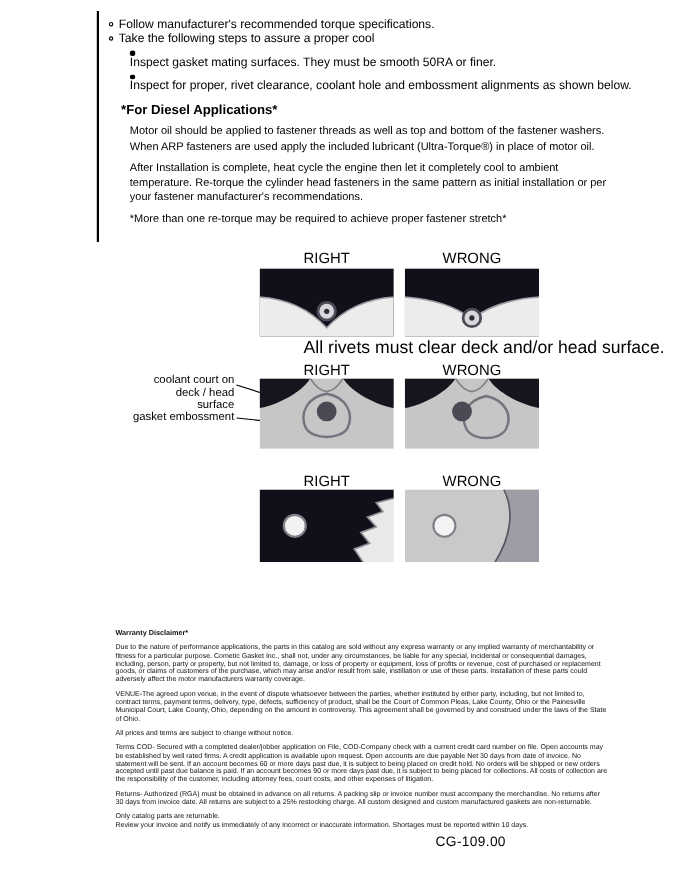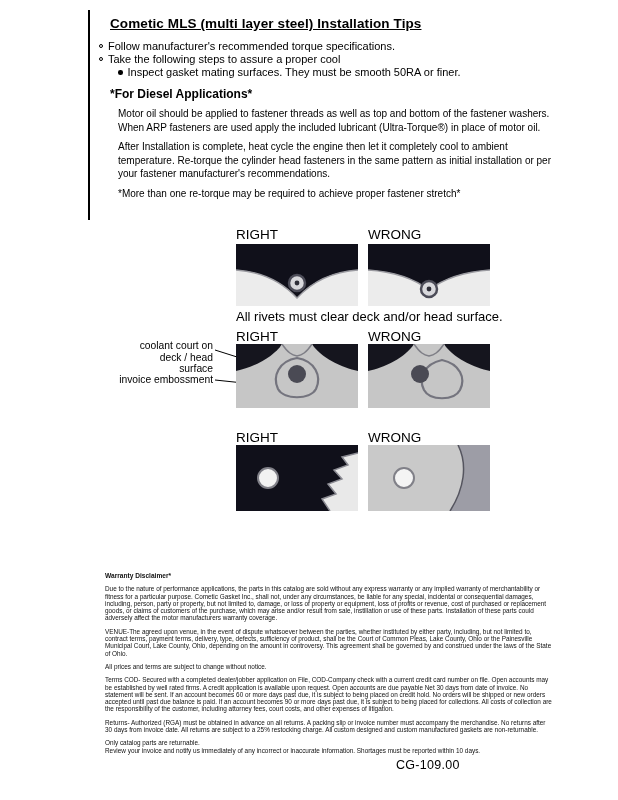--- a/index.html
+++ b/index.html
@@ -7,58 +7,61 @@
   body { font-family:"Liberation Sans", sans-serif; color:#000; }
   .page { position:relative; width:618px; height:800px; background:#fff; overflow:hidden; }
 
   .left-rule { position:absolute; left:88px; top:10px; width:2px; height:210px; background:#000; }
 
   .intro { position:absolute; left:99px; top:16px; width:478px; }
   .title { font-size:13.5px; font-weight:bold; text-decoration:underline; margin:0 0 9px 11px; letter-spacing:.1px; }
   .bullet { display:flex; font-size:11px; line-height:13px; }
   .marker-open { flex:0 0 auto; width:4px; height:4px; border:1px solid #000; border-radius:50%; margin:4px 5px 0 0; }
   .marker-filled { flex:0 0 auto; width:4.5px; height:4.5px; background:#000; border-radius:50%; margin:4px 5px 0 0; }
-  .sub { margin-left:19px; }
+  .sub { margin-left:19px;flex-direction:column; }
   .diesel-heading { font-size:12px; font-weight:bold; margin:8px 0 4px 11px; line-height:14px; }
   .para { font-size:10px; line-height:13.5px; margin:6px 0 0 19px; width:442px; }
 
-  .diag-label { position:absolute; width:122px; font-size:13.5px; line-height:15px; }
+  .diag-label { position:absolute; width:122px; text-align:center; font-size:13.5px; line-height:15px; }
   .diag-img { position:absolute; width:122px; }
   .diag-img svg { display:block; width:122px; }
-  .diag-caption { position:absolute; font-size:13px; line-height:13px; }
+  .diag-caption { position:absolute; font-size:16px; line-height:13px;margin-left:40px; }
   .callout { position:absolute; font-size:10.3px; line-height:11.5px; text-align:right; }
   .callout-lines { position:absolute; }
 
   .legal { position:absolute; left:105px; top:572px; width:448px; font-size:6.4px; line-height:7.3px; color:#111; }
   .legal .lh { font-weight:bold; margin-bottom:6px; font-size:6.6px; }
   .legal p { margin-bottom:6px; }
   .legal .tight { margin-bottom:0; }
   .code { position:absolute; left:396px; top:758px; font-size:12.5px; letter-spacing:.3px; }
 </style>
 </head>
 <body>
 
 <div class="page">
 
   <div class="left-rule"></div>
 
   <div class="intro">
-    <div class="title">Cometic MLS (multi layer steel) Installation Tips</div>
 
     <div class="bullet">
       <span class="marker-open"></span>
       <span>Follow manufacturer's recommended torque specifications.</span>
     </div>
     <div class="bullet">
       <span class="marker-open"></span>
       <span>Take the following steps to assure a proper cool</span>
     </div>
     <div class="bullet sub">
       <span class="marker-filled"></span>
       <span>Inspect gasket mating surfaces.  They must be smooth 50RA or finer.</span>
+    </div>
+    <div class="bullet sub">
+      <span class="marker-filled"></span>
+      <span>Inspect for proper, rivet clearance, coolant hole and embossment alignments as shown below.</span>
     </div>
 
     <div class="diesel-heading">*For Diesel Applications*</div>
     <p class="para">Motor oil should be applied to fastener threads as well as top and bottom of the fastener washers. When ARP fasteners are used apply the included lubricant (Ultra-Torque®) in place of motor oil.</p>
     <p class="para">After Installation is complete, heat cycle the engine then let it completely cool to ambient temperature. Re-torque the cylinder head fasteners in the same pattern as initial installation or per your fastener manufacturer's recommendations.</p>
     <p class="para">*More than one re-torque may be required to achieve proper fastener stretch*</p>
   </div>
 
   <div class="diag-label" style="left:236px; top:227px;">RIGHT</div>
   <div class="diag-label" style="left:368px; top:227px;">WRONG</div>
@@ -83,21 +86,21 @@
   </div>
   <div class="diag-caption" style="left:236px; top:310px;">All rivets must clear deck and/or head surface.</div>
 
   <div class="diag-label" style="left:236px; top:329px;">RIGHT</div>
   <div class="diag-label" style="left:368px; top:329px;">WRONG</div>
 
   <div class="callout" style="left:128px; top:340px; width:85px;">
     <span>coolant court on</span><br>
     <span>deck / head surface</span>
   </div>
-  <div class="callout" style="left:118px; top:374px; width:95px;">invoice embossment</div>
+  <div class="callout" style="left:118px; top:374px; width:95px;">gasket embossment</div>
 
   <svg class="callout-lines" style="left:214px; top:344px;" width="70" height="48">
     <line x1="1" y1="6" x2="64" y2="26" stroke="#000" stroke-width="1"></line>
     <line x1="1" y1="36" x2="58" y2="42" stroke="#000" stroke-width="1"></line>
   </svg>
 
   <div class="diag-img" style="left:236px; top:344px;">
     <svg viewBox="0 0 122 64" width="122" height="64" preserveAspectRatio="none">
       <rect width="122" height="64" fill="#c6c6c6"></rect>
       <path d="M0,0 L46,0 C38,13 16,24 0,27 Z" fill="#15151e"></path>

